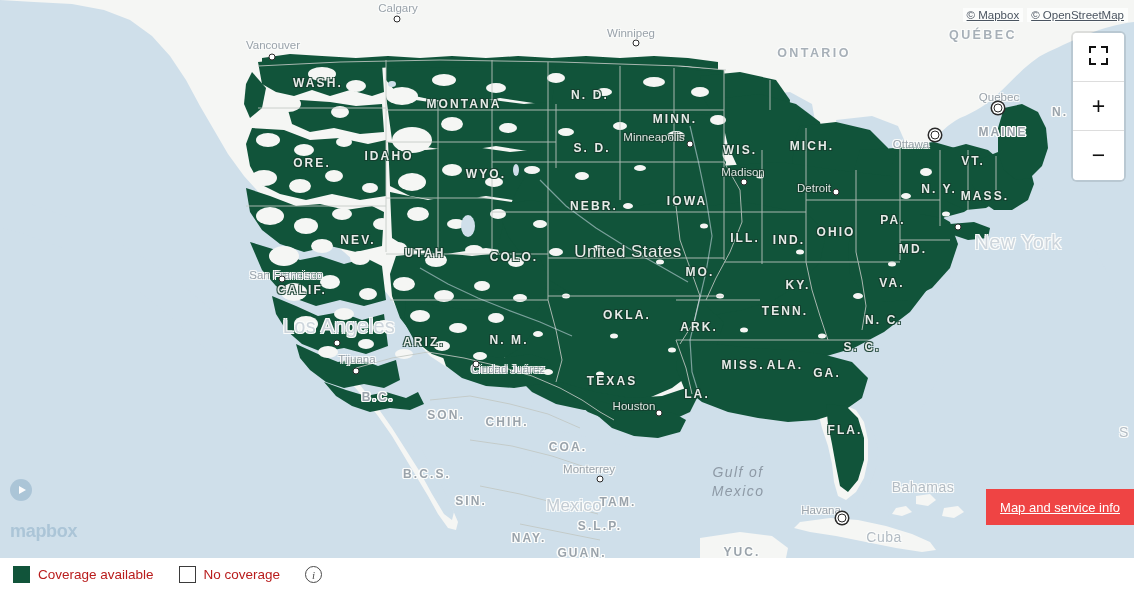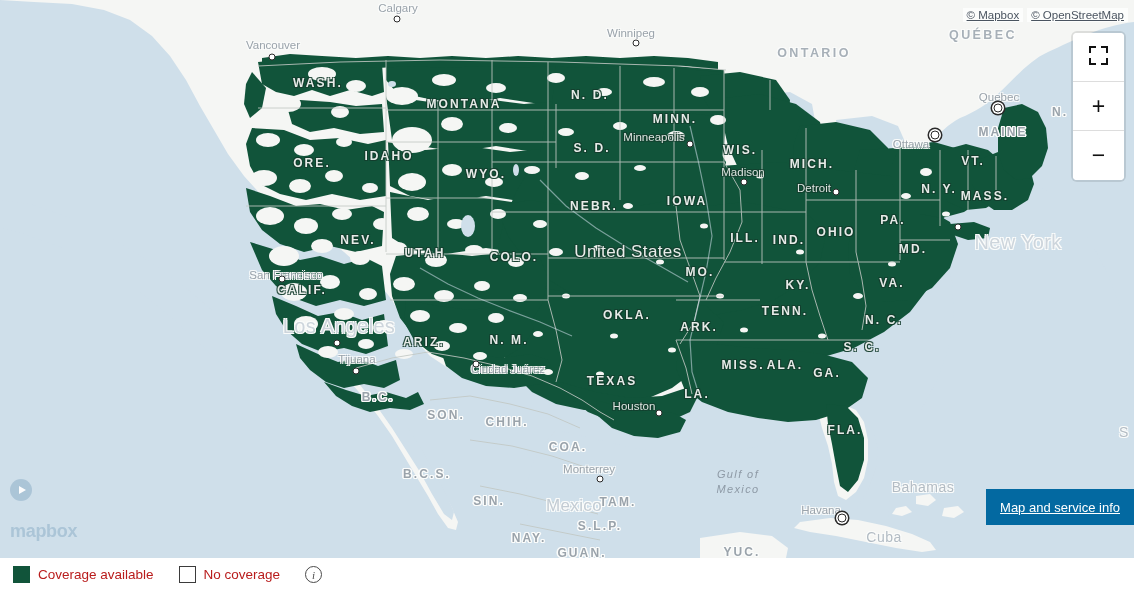--- a/index.html
+++ b/index.html
@@ -107,21 +107,21 @@
       -1px  1px 0 #fbfcfb, 1px  1px 0 #fbfcfb;
   }
   .lbl-city.on-green {
     color: #dde3df;
     text-shadow:
       -1px -1px 0 rgba(20,60,45,.85), 1px -1px 0 rgba(20,60,45,.85),
       -1px  1px 0 rgba(20,60,45,.85), 1px  1px 0 rgba(20,60,45,.85);
   }
   
   .lbl-water {
-    font-size: 11px;
+    font-size: 14px;
     font-style: italic;
     color: #8e9aa6;
     letter-spacing: 1.4px;
     text-align: center;
   }
   .lbl-water span { display: block; line-height: 1.35; }
   
   .lbl-island {
     font-size: 14px;
     color: #b3bcc4;
@@ -239,21 +239,21 @@
     font-size: 18px;
     font-weight: bold;
     color: #a9c3d6;
     letter-spacing: -.3px;
   }
 
   
   #svc-info {
     position: absolute;
     right: 0; bottom: 33px;
-    background: #0369a1;
+    background: #ef4444;
     padding: 9px 14px;
     z-index: 20;
     cursor: pointer;
   }
   #svc-info a {
     color: #ffffff;
     font-size: 13px;
     text-decoration: underline;
     white-space: nowrap;
   }
@@ -740,21 +740,21 @@
         <div class="lbl lbl-province" style="left: 983px; top: 35px;">QUÉBEC</div>
         <div class="lbl lbl-state on-green" style="left: 318px; top: 83px;">WASH.</div>
         <div class="lbl lbl-state on-green" style="left: 464px; top: 104px;">MONTANA</div>
         <div class="lbl lbl-state on-green" style="left: 590px; top: 95px;">N. D.</div>
         <div class="lbl lbl-state on-green" style="left: 675px; top: 119px;">MINN.</div>
         <div class="lbl lbl-state on-green" style="left: 312px; top: 163px;">ORE.</div>
         <div class="lbl lbl-state on-green" style="left: 389px; top: 156px;">IDAHO</div>
         <div class="lbl lbl-state on-green" style="left: 486px; top: 174px;">WYO.</div>
         <div class="lbl lbl-state on-green" style="left: 592px; top: 148px;">S. D.</div>
         <div class="lbl lbl-state on-green" style="left: 740px; top: 150px;">WIS.</div>
-        <div class="lbl lbl-state on-green" style="left: 812px; top: 164px;">MICH.</div>
+        <div class="lbl lbl-state on-green" style="left: 812px; top: 146px;">MICH.</div>
         <div class="lbl lbl-state on-green" style="left: 358px; top: 240px;">NEV.</div>
         <div class="lbl lbl-state on-green" style="left: 425px; top: 253px;">UTAH</div>
         <div class="lbl lbl-state on-green" style="left: 594px; top: 206px;">NEBR.</div>
         <div class="lbl lbl-state on-green" style="left: 687px; top: 201px;">IOWA</div>
         <div class="lbl lbl-state on-green" style="left: 745px; top: 238px;">ILL.</div>
         <div class="lbl lbl-state on-green" style="left: 789px; top: 240px;">IND.</div>
         <div class="lbl lbl-state on-green" style="left: 836px; top: 232px;">OHIO</div>
         <div class="lbl lbl-state on-green" style="left: 893px; top: 220px;">PA.</div>
         <div class="lbl lbl-state on-green" style="left: 939px; top: 189px;">N. Y.</div>
         <div class="lbl lbl-state on-green" style="left: 973px; top: 161px;">VT.</div>
@@ -778,21 +778,21 @@
         <div class="lbl lbl-state on-green" style="left: 785px; top: 365px;">ALA.</div>
         <div class="lbl lbl-state on-green" style="left: 827px; top: 373px;">GA.</div>
         <div class="lbl lbl-state on-green" style="left: 612px; top: 381px;">TEXAS</div>
         <div class="lbl lbl-state on-green" style="left: 697px; top: 394px;">LA.</div>
         <div class="lbl lbl-state on-green" style="left: 845px; top: 430px;">FLA.</div>
         <div class="lbl lbl-state" style="left: 378px; top: 397px;">B.C.</div>
         <div class="lbl lbl-state" style="left: 446px; top: 415px;">SON.</div>
         <div class="lbl lbl-state" style="left: 507px; top: 422px;">CHIH.</div>
         <div class="lbl lbl-state" style="left: 568px; top: 447px;">COA.</div>
         <div class="lbl lbl-state" style="left: 427px; top: 474px;">B.C.S.</div>
-        <div class="lbl lbl-state" style="left: 489px; top: 501px;">SIN.</div>
+        <div class="lbl lbl-state" style="left: 471px; top: 501px;">SIN.</div>
         <div class="lbl lbl-state" style="left: 618px; top: 502px;">TAM.</div>
         <div class="lbl lbl-state" style="left: 600px; top: 526px;">S.L.P.</div>
         <div class="lbl lbl-state" style="left: 529px; top: 538px;">NAY.</div>
         <div class="lbl lbl-state" style="left: 582px; top: 553px;">GUAN.</div>
         <div class="lbl lbl-state" style="left: 742px; top: 552px;">YUC.</div>
         <div class="lbl lbl-island" style="left: 923px; top: 487px;">Bahamas</div>
         <div class="lbl lbl-island" style="left: 884px; top: 537px;">Cuba</div>
         <div class="lbl lbl-island" style="left: 1124px; top: 432px;">S</div>
         <div class="lbl lbl-city" style="left: 273px; top: 46px;">Vancouver</div>
         <div class="city-dot" style="left: 272px; top: 57px;"></div>

